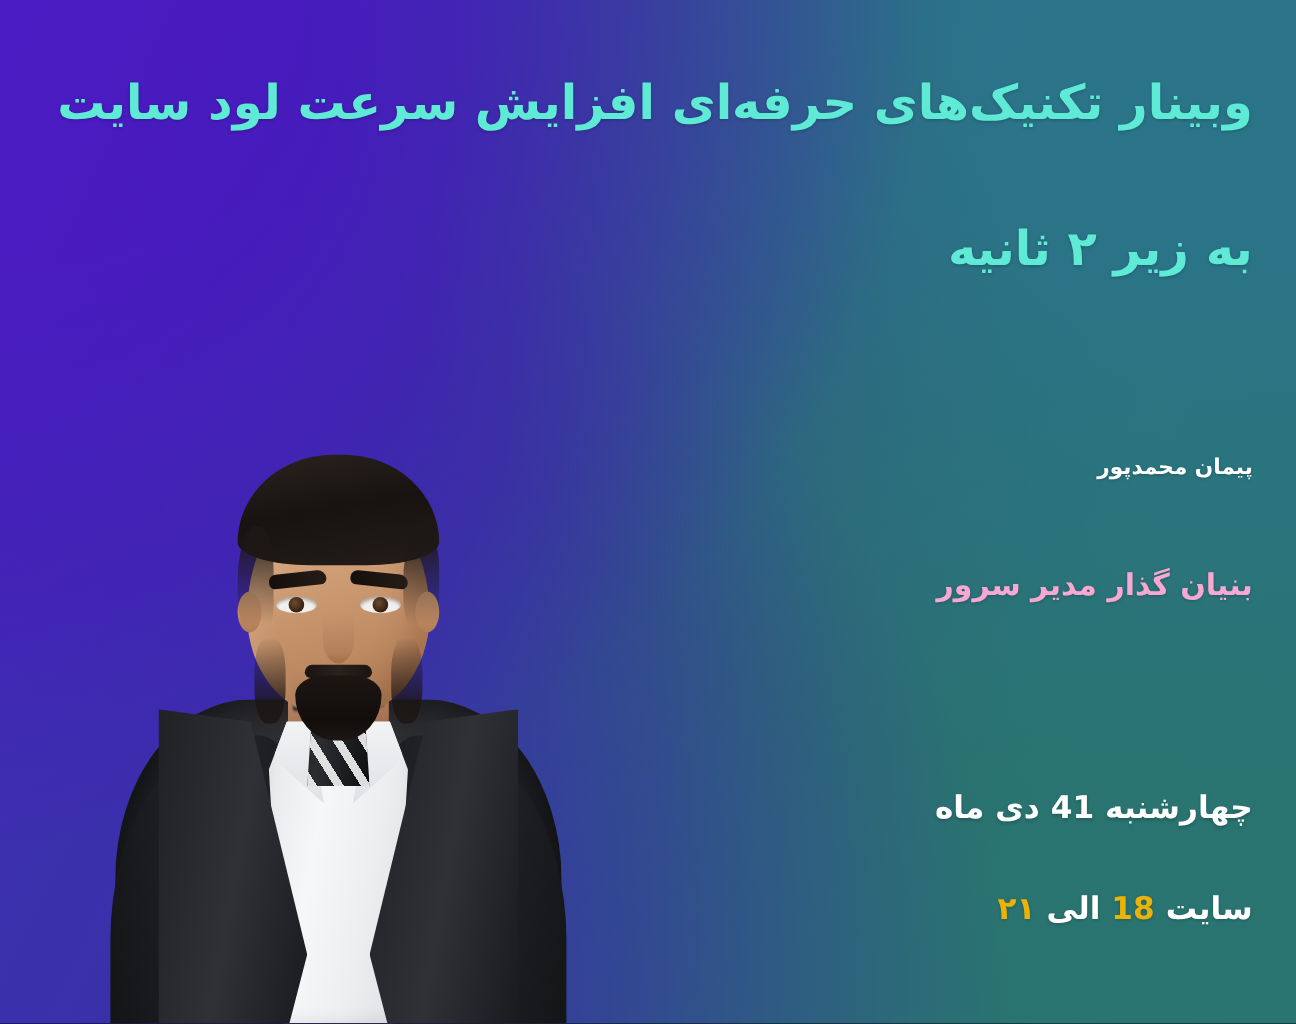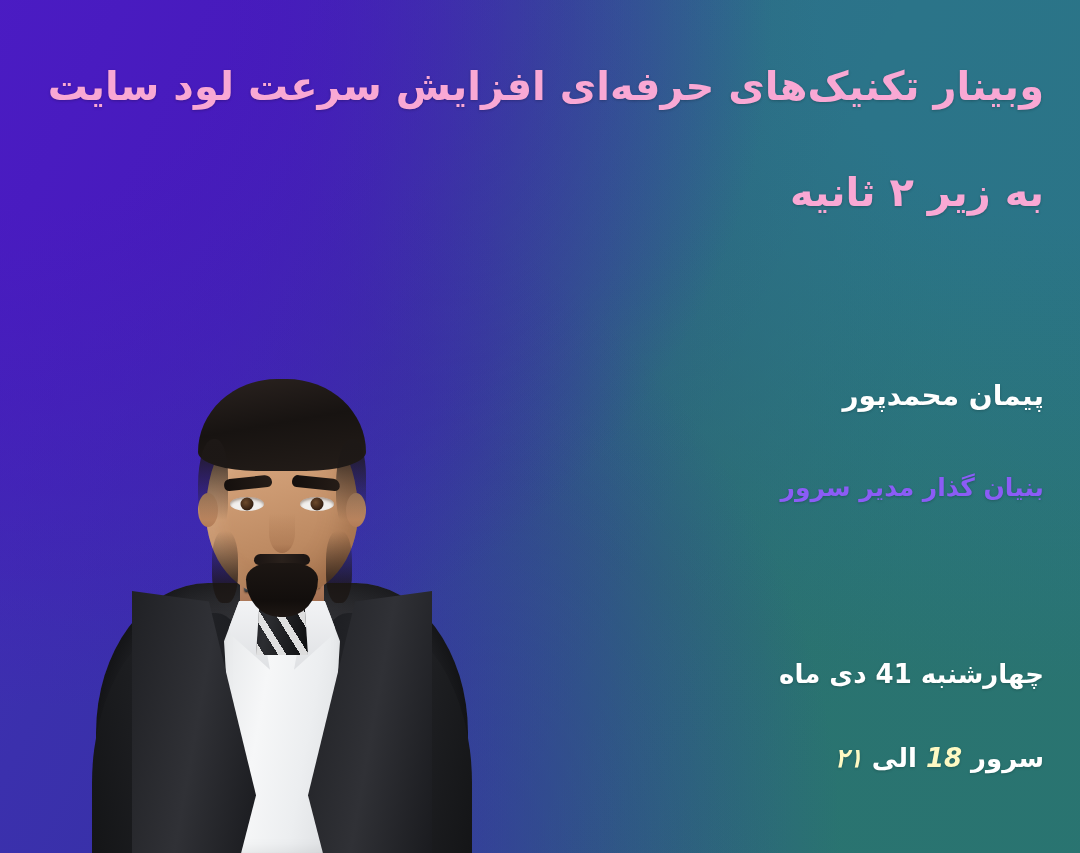--- a/index.html
+++ b/index.html
@@ -40,47 +40,47 @@
     top:0; right:0;
     width:1080px; height:853px;
     pointer-events:none;
   }
   .text-col > * { pointer-events:auto; }
 
   .headline {
     position:absolute;
     right:36px; left:24px;
     text-align:right;
-    color:#f9a8d4;
+    color:#5eead4;
     font-weight:700;
     font-size:40px;
     line-height:1.22;
     letter-spacing:0;
     text-shadow:0 1px 3px rgba(0,0,0,.22);
     direction:rtl;
   }
   .headline.l1 { top:62px; }
-  .headline.l2 { top:168px; }
+  .headline.l2 { top:184px; }
 
   .speaker-name {
     position:absolute;
     top:378px; right:36px; left:480px;
     text-align:right;
     color:#ffffff;
     font-weight:700;
-    font-size:28px;
+    font-size:18px;
     line-height:1.3;
     text-shadow:0 1px 3px rgba(0,0,0,.20);
     direction:rtl;
   }
   .speaker-role {
     position:absolute;
     top:472px; right:36px; left:480px;
     text-align:right;
-    color:#8b5cf6;
+    color:#f9a8d4;
     font-weight:700;
     font-size:25px;
     line-height:1.3;
     text-shadow:0 1px 3px rgba(0,0,0,.20);
     direction:rtl;
   }
 
   .event-date {
     position:absolute;
     top:658px; right:36px; left:480px;
@@ -97,21 +97,21 @@
     top:742px; right:36px; left:480px;
     text-align:right;
     color:#ffffff;
     font-weight:700;
     font-size:26px;
     line-height:1.3;
     text-shadow:0 1px 3px rgba(0,0,0,.20);
     direction:rtl;
     white-space:nowrap;
   }
-  .event-time .num { color:#fef9c3;font-style:italic; }
+  .event-time .num { color:#eab308; }
 
   
   .portrait {
     position:absolute;
     left:96px; bottom:0;
     width:372px; height:458px;
   }
 
   .p-shadow {
     position:absolute; left:-26px; bottom:-10px;
@@ -406,16 +406,16 @@
     <div class="headline l1">وبینار تکنیک‌های حرفه‌ای افزایش سرعت لود سایت</div>
 
     <div class="headline l2">به زیر ۲ ثانیه</div>
 
     <div class="speaker-name">پیمان محمدپور</div>
 
     <div class="speaker-role">بنیان گذار مدیر سرور</div>
 
     <div class="event-date">چهارشنبه 41 دی ماه</div>
 
-    <div class="event-time"><span>سرور </span><span class="num">18</span><span> الی </span><span class="num">۲۱</span></div>
+    <div class="event-time"><span>سایت </span><span class="num">18</span><span> الی </span><span class="num">۲۱</span></div>
 
   </div>
 </div>
 
 </body></html>

